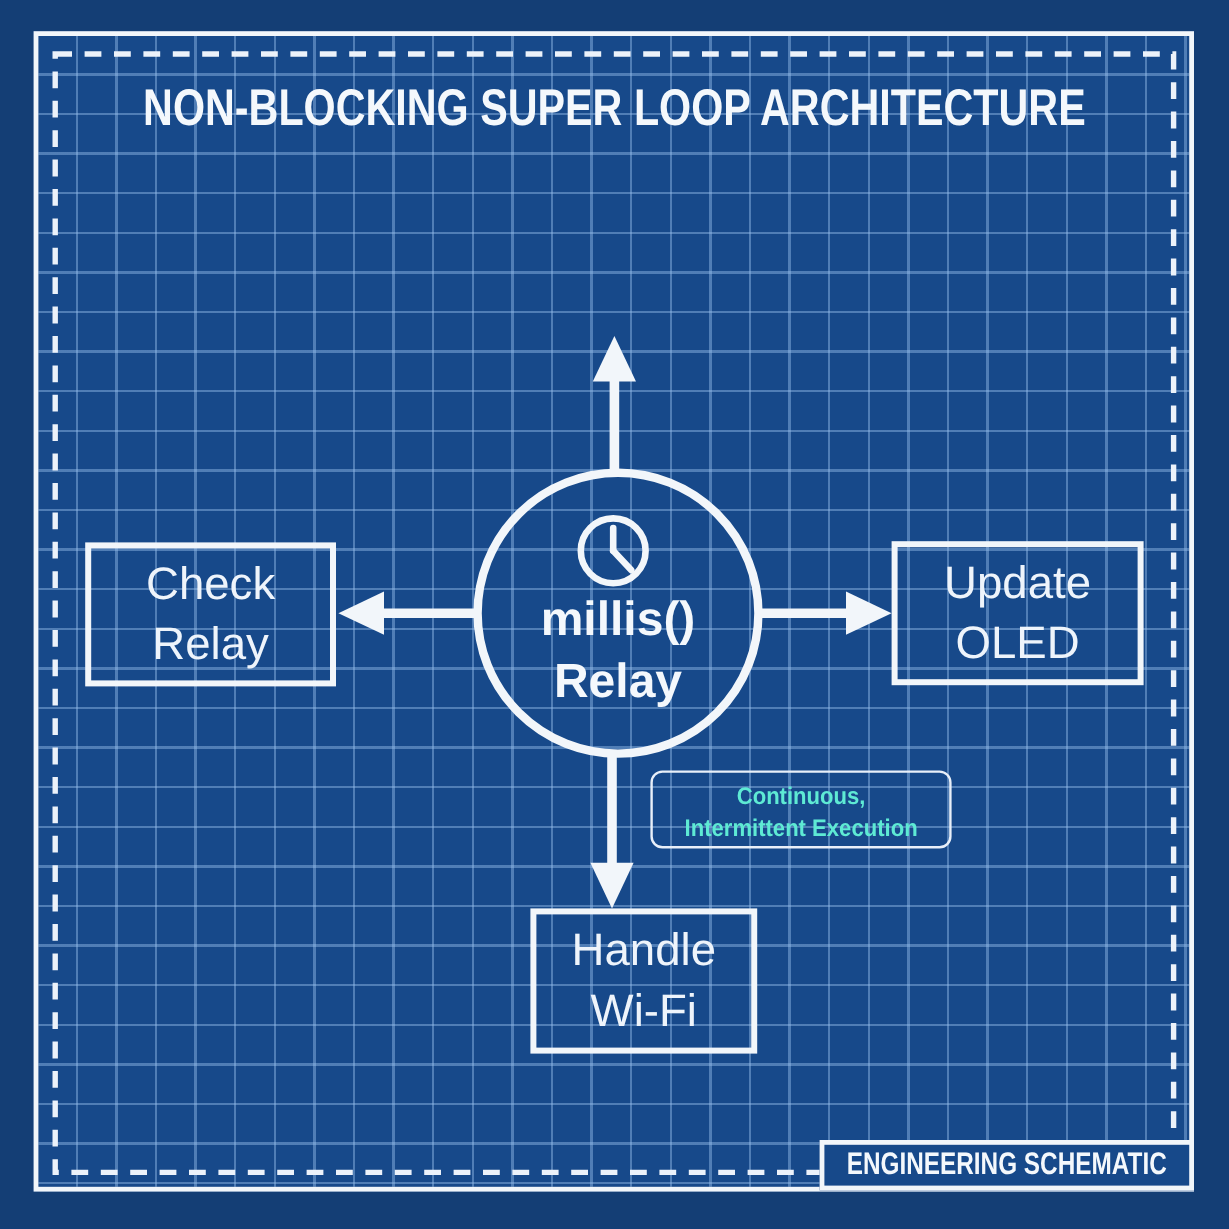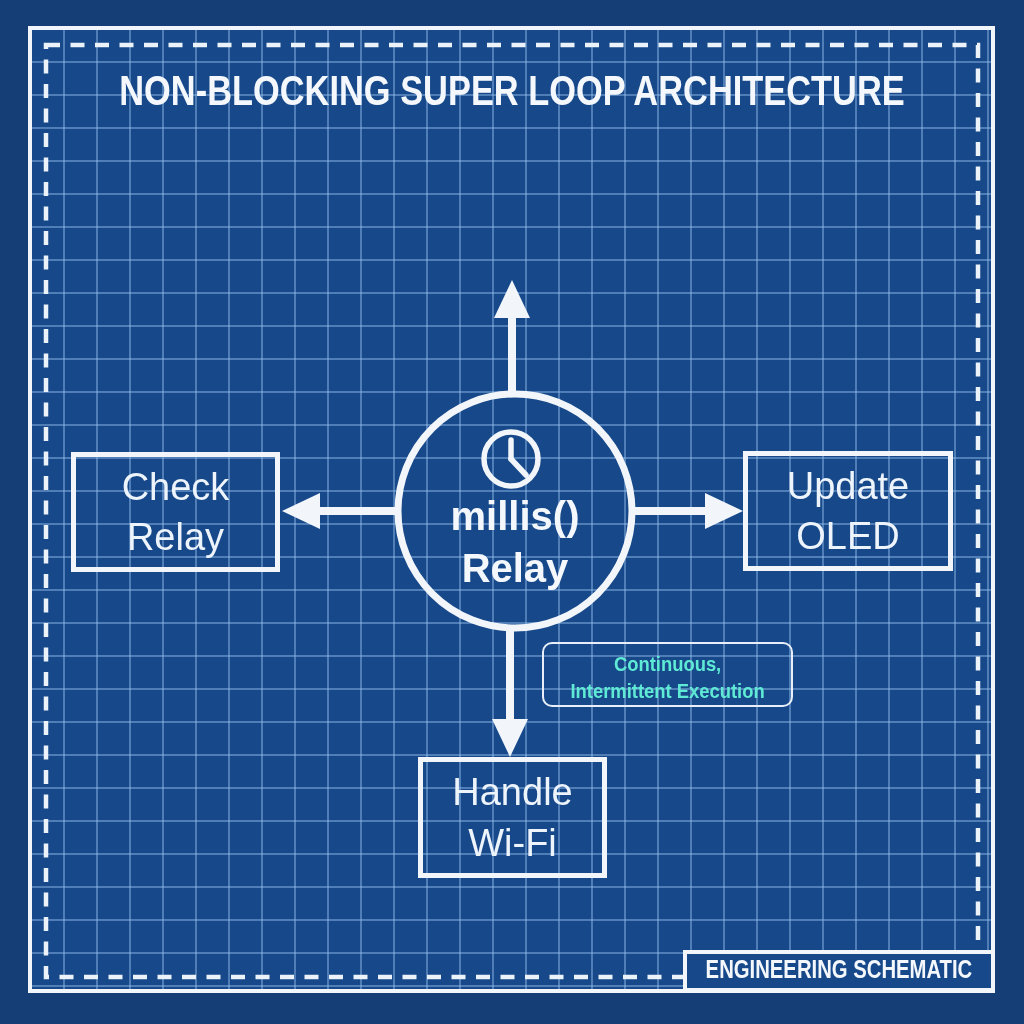--- a/index.html
+++ b/index.html
@@ -39,21 +39,21 @@
     border: 5px solid #f2f6fa;
     display: flex; align-items: center; justify-content: center;
     text-align: center;
     color: #eef4fb; font-size: 38px; font-weight: 400;
     line-height: 1.32;
   }
   .node .lbl { white-space: pre-line; }
   .node-top    { left: 408px; top: 161px; width: 207px; height: 118px; }
   .node-left   { left: 71px;  top: 452px; width: 209px; height: 120px; }
   .node-right  { left: 743px; top: 451px; width: 210px; height: 120px; }
-  .node-bottom { left: 418px; top: 757px; width: 189px; height: 121px; }
+  .node-bottom { left: 442px; top: 757px; width: 189px; height: 121px; }
 
   .center-label {
     position: absolute; left: 395px; top: 490px; width: 240px;
     text-align: center;
     color: #f4f8fc; font-size: 40px; font-weight: bold;
     line-height: 1.3; white-space: pre-line;
   }
 
   .annotation {
     position: absolute; left: 542px; top: 642px; width: 251px; height: 65px;

